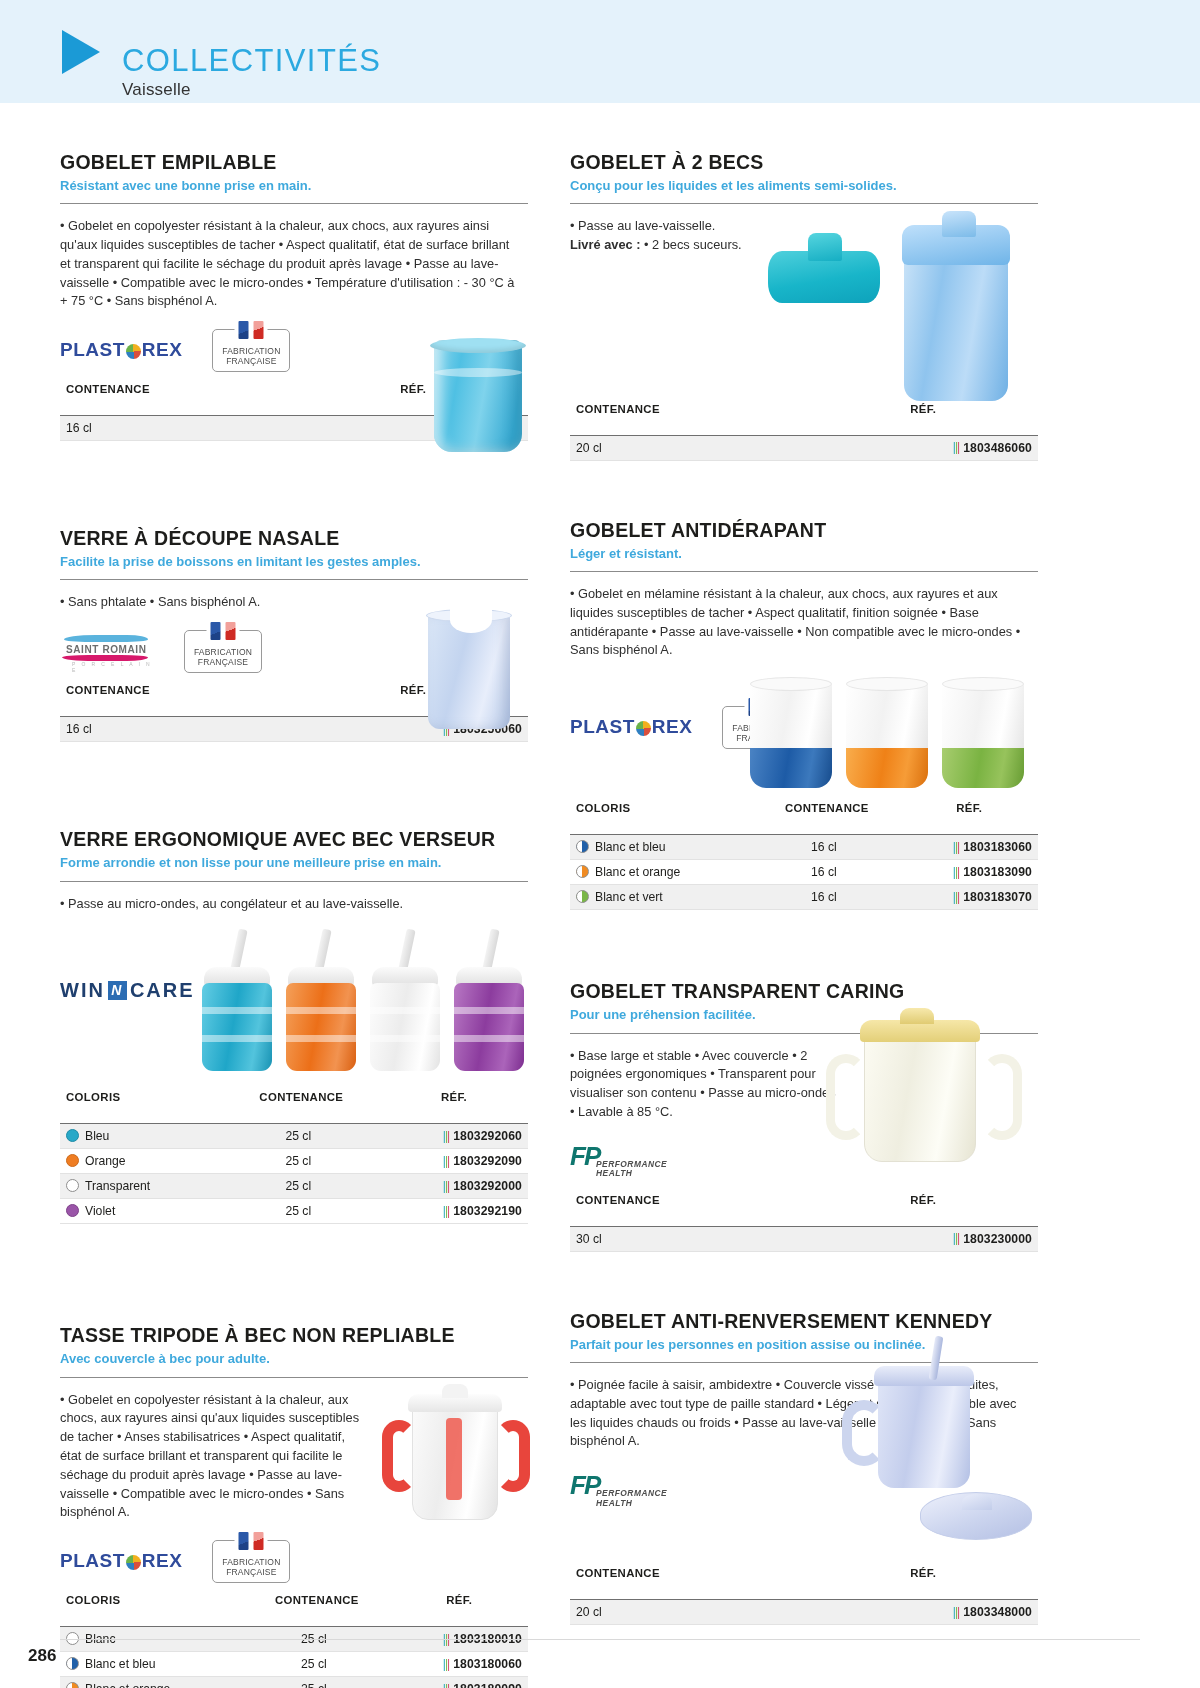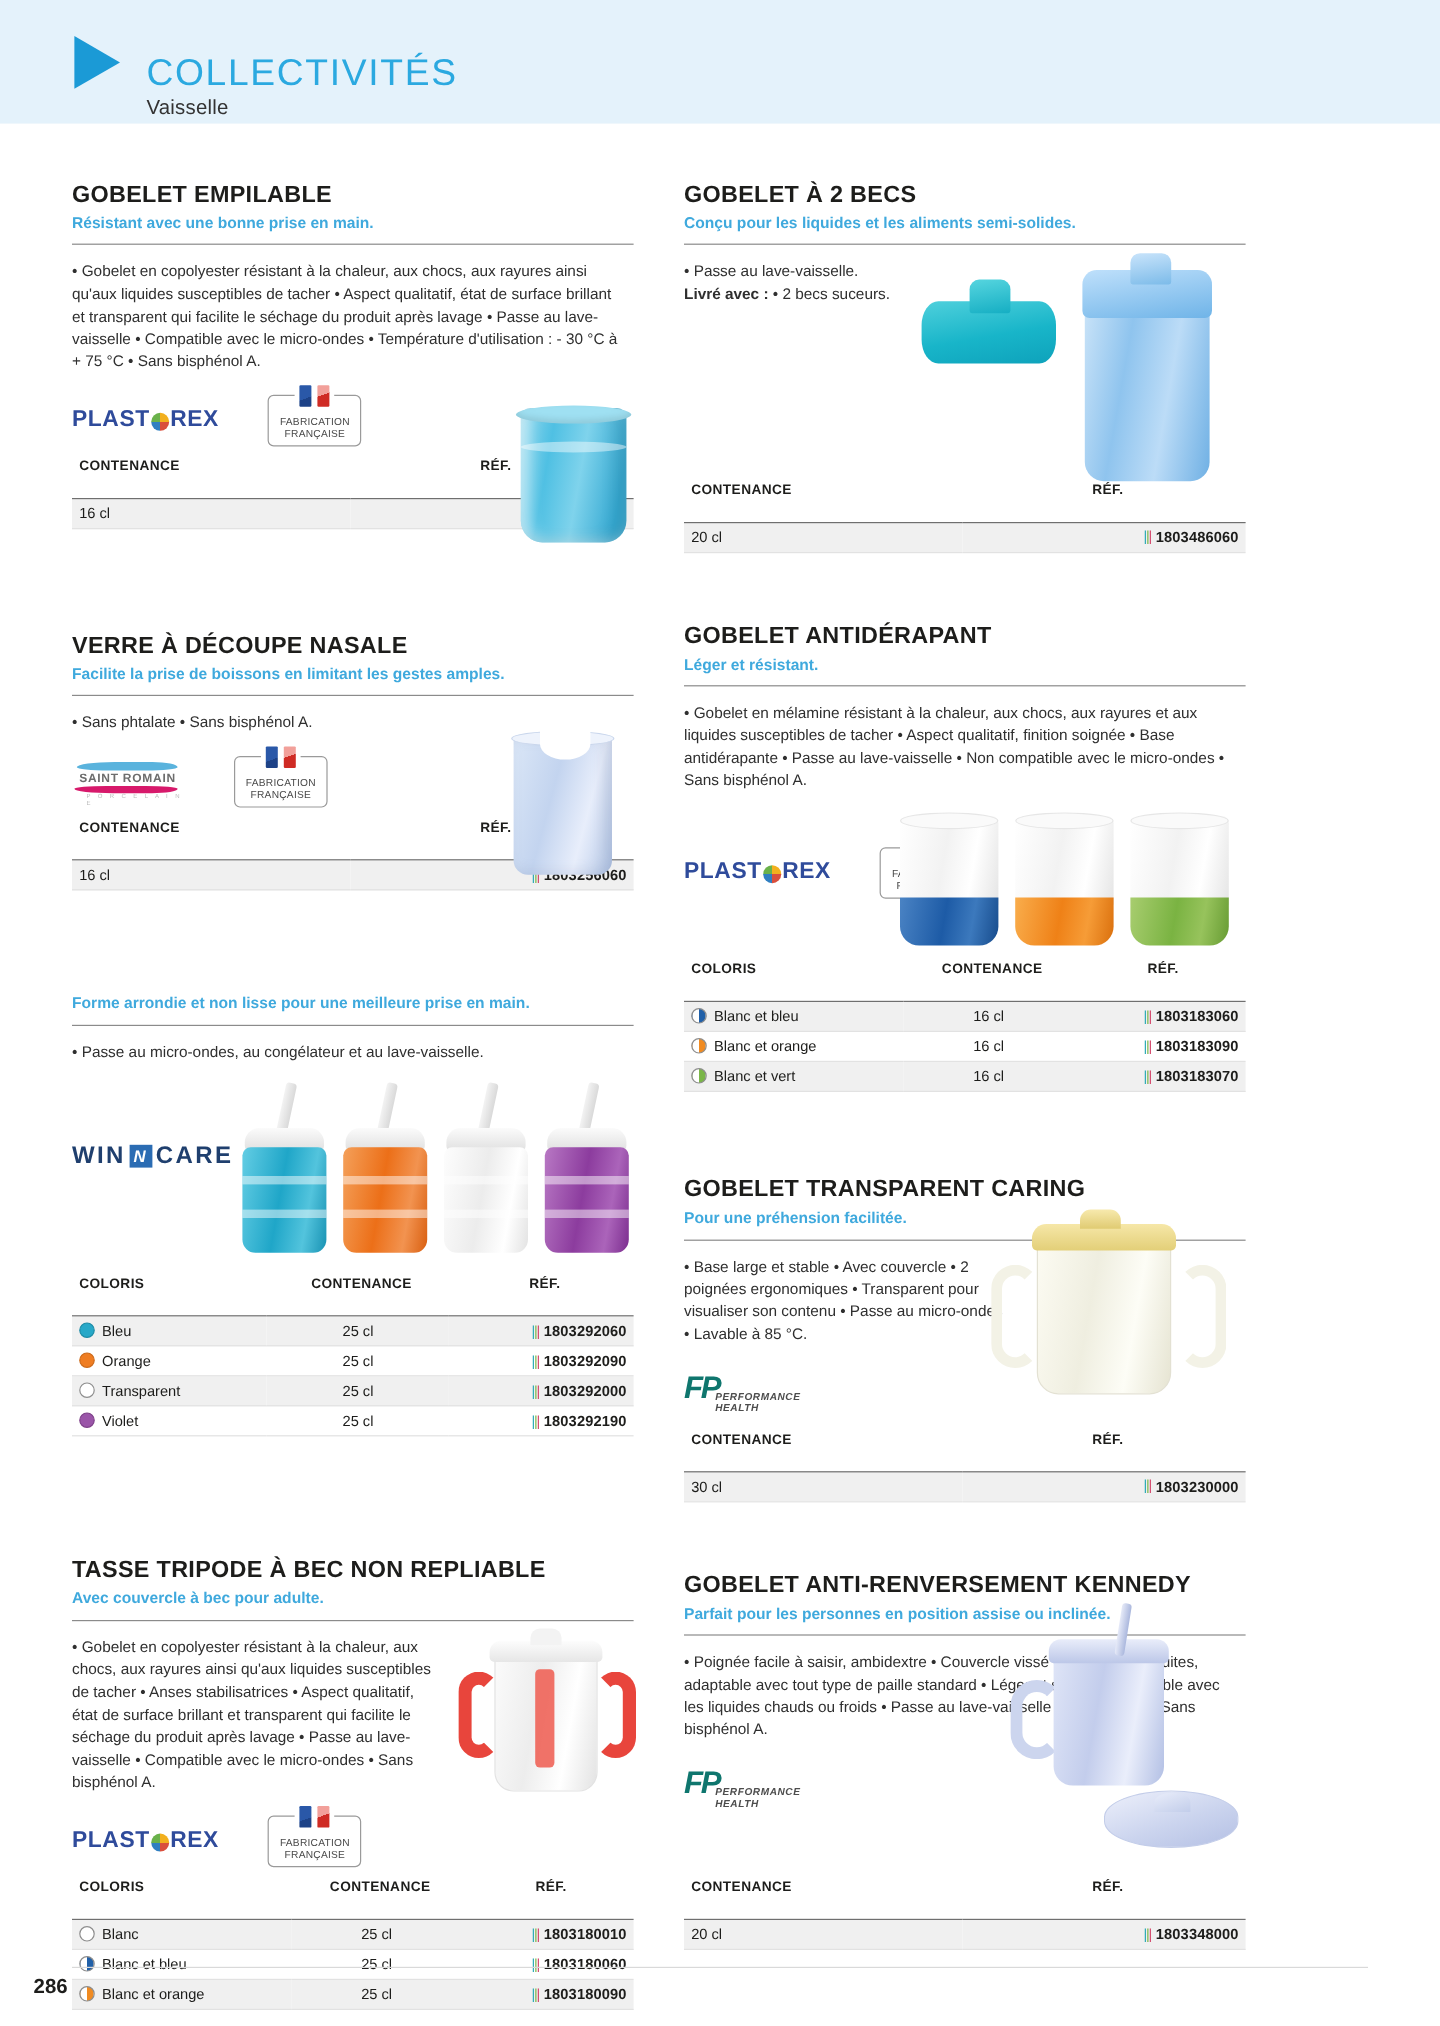--- a/index.html
+++ b/index.html
@@ -86,21 +86,21 @@
     color: #2f2f2f;
     max-width: 460px;
   }
   .p-desc.narrow { max-width: 300px; }
   .p-desc b { font-weight: 700; }
 
   
   .brands {
     display: flex;
     align-items: center;
-    gap: 41px;
+    gap: 30px;
     margin-top: 16px;
     height: 46px;
   }
   .logo-plastorex {
     font-size: 19px;
     font-weight: 800;
     color: #2f4b9b;
     letter-spacing: .5px;
     display: flex;
     align-items: center;
@@ -637,20 +637,21 @@
       </table>
 
       <div class="photo ph-nasale">
         <div class="body"></div>
             <div class="rim"></div>
             <div class="notch"></div>
       </div>
     </div>
 
     <div class="product mt-86">
+      <div class="p-title">VERRE ERGONOMIQUE AVEC BEC VERSEUR</div>
       <div class="p-tagline">Forme arrondie et non lisse pour une meilleure prise en main.</div>
       <div class="rule"></div>
       <div class="p-desc">• Passe au micro-ondes, au congélateur et au lave-vaisselle.</div>
 
       <div style="position:relative;height:168px;">
         <div class="photo ph-wincare">
           <div class="wc blue">
                 <div class="straw"></div>
                 <div class="lid"></div>
                 <div class="body"></div>

